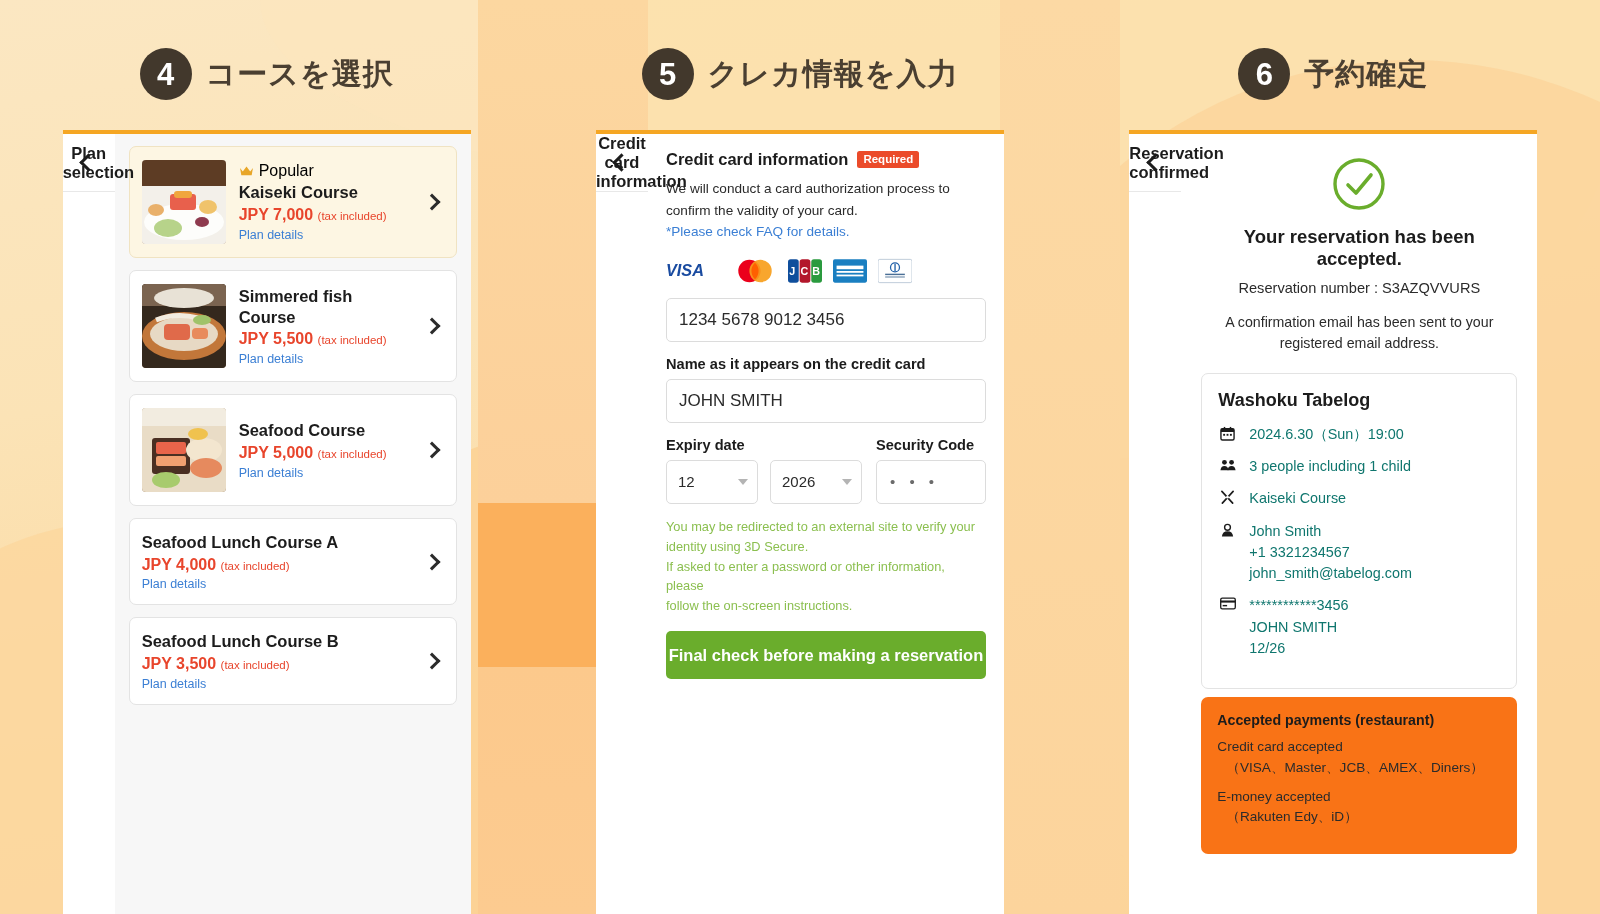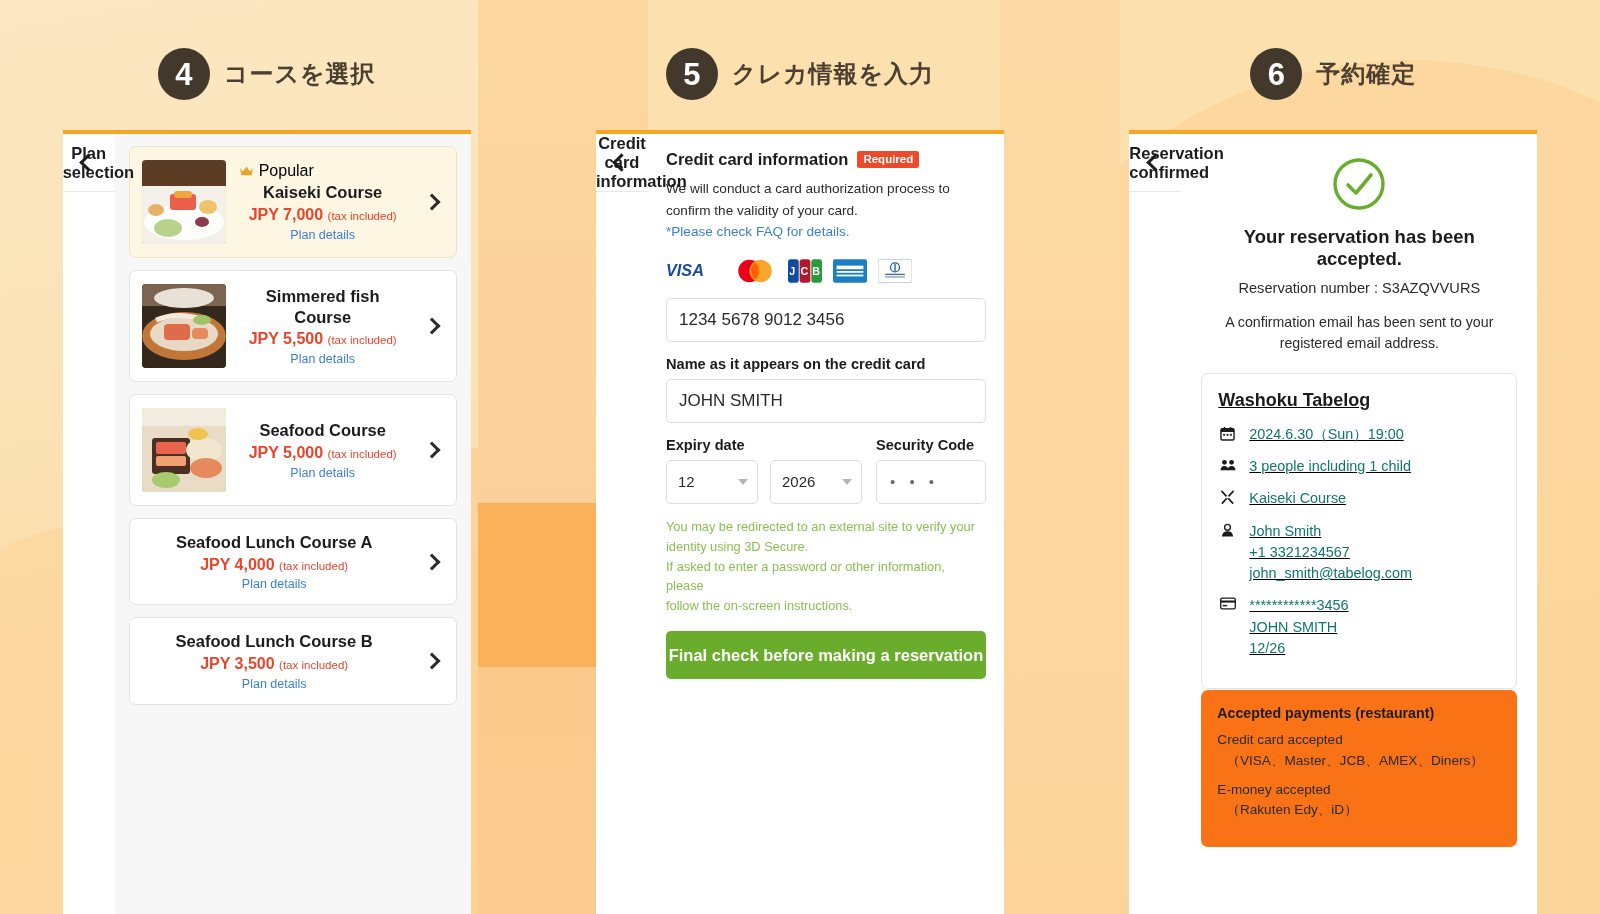--- a/index.html
+++ b/index.html
@@ -81,21 +81,21 @@
     color: #fff;
     font-size: 31px;
     font-weight: bold;
     display: flex;
     align-items: center;
     justify-content: center;
     line-height: 1;
     font-family: "Liberation Sans", sans-serif;
   }
   .step-title {
-    font-size: 24px;
+    font-size: 30px;
     font-weight: bold;
     color: #4a3f31;
     letter-spacing: 1px;
     font-family: Liberation Mono, monospace;
     white-space: nowrap;
   }
 
   
   .phone {
     width: 408px;
@@ -160,21 +160,21 @@
     border-color: #f0e3c2;
   }
   .plan-thumb {
     width: 84px; height: 84px;
     border-radius: 4px;
     flex: none;
     overflow: hidden;
     position: relative;
     background:#8a6a4a;
   }
-  .plan-body { flex: 1 1 auto; min-width: 0; text-align: center; }
+  .plan-body { flex: 1 1 auto; min-width: 0; }
   .popular-row {
     display: flex;
     align-items: center;
     gap: 5px;
     margin-bottom: 2px;
   }
   .crown { width: 15px; height: 12px; display:block; }
   .plan-name {
     font-size: 16.5px;
     font-weight: bold;
@@ -354,22 +354,21 @@
     font-size: 14.2px;
     color: #2b2b2b;
     text-align: center;
     line-height: 1.5;
     margin-bottom: 18px;
   }
   .res-card {
     border: 1px solid #e3e3e3;
     border-radius: 7px;
     padding: 16px 16px 18px 16px;
-    margin-bottom: 1px;
-    text-decoration: underline;
+    margin-bottom: 8px;
   }
   .res-shop {
     font-size: 18px;
     font-weight: bold;
     color: #1c1c1c;
     margin-bottom: 13px;
   }
   .res-row {
     display: flex;
     align-items: flex-start;

